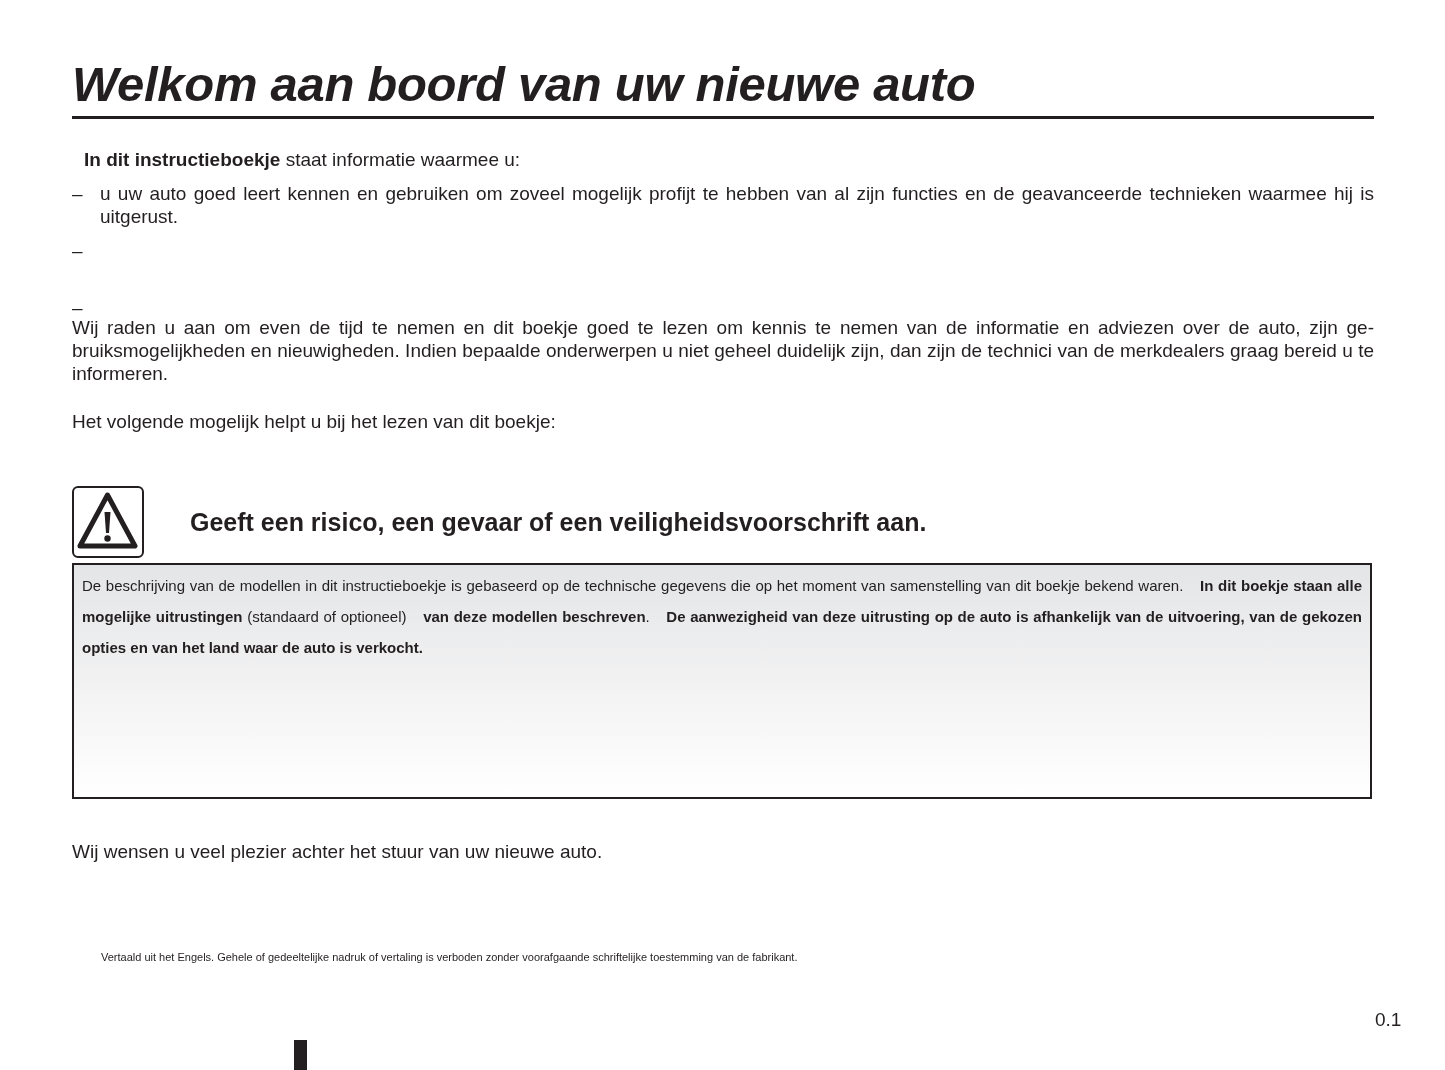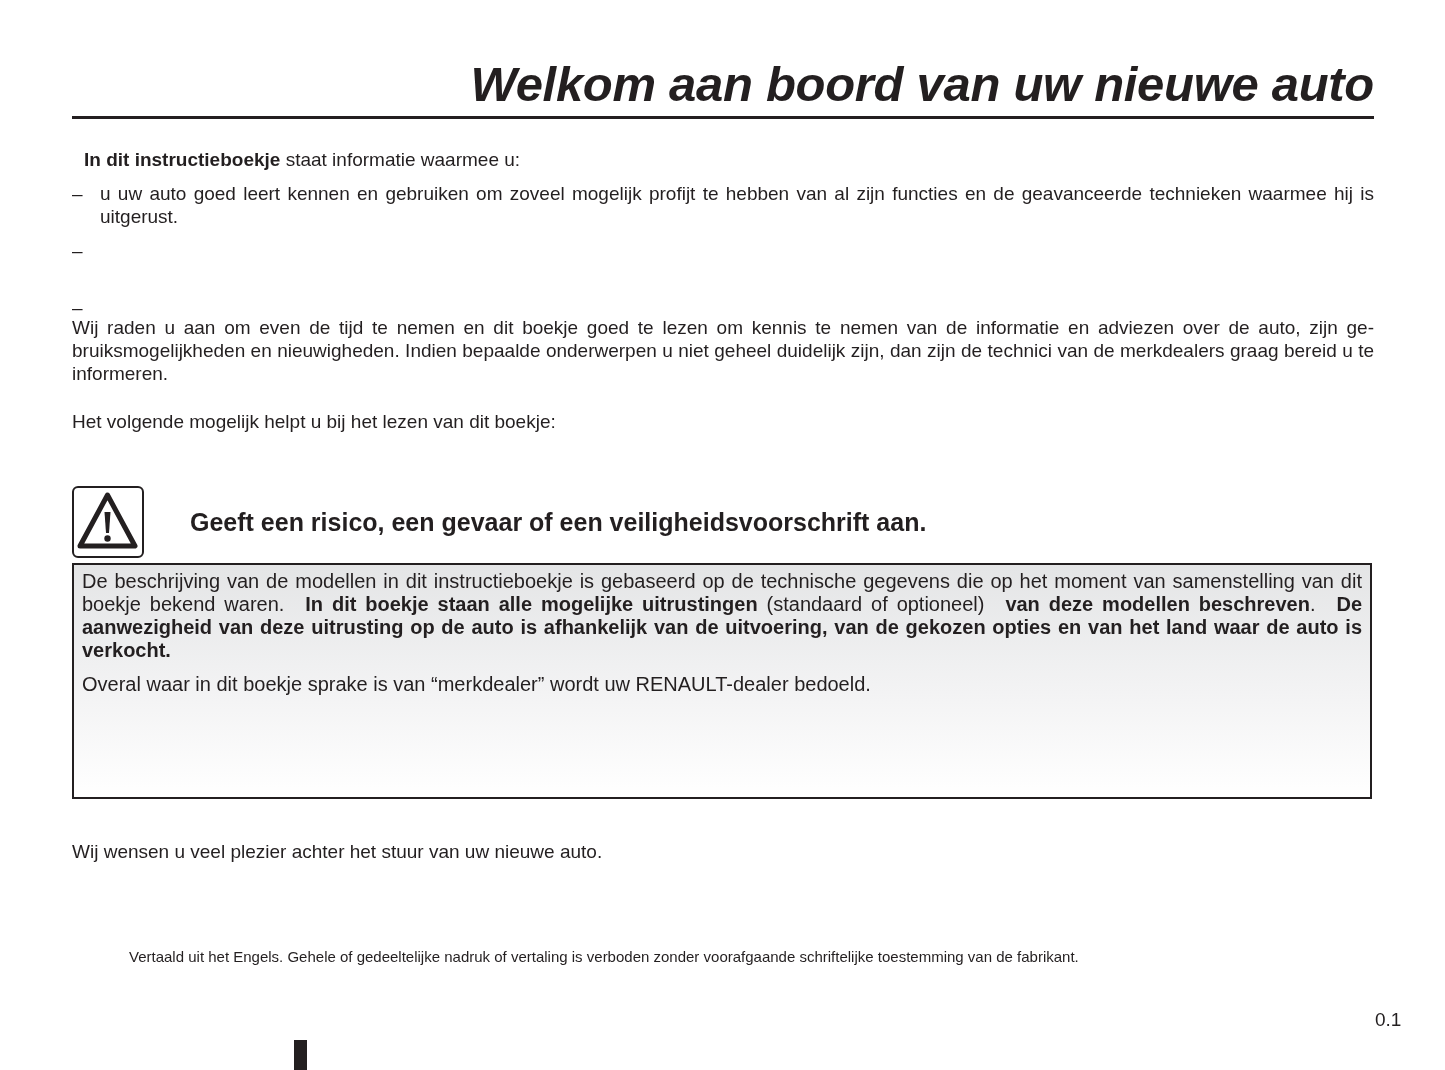--- a/index.html
+++ b/index.html
@@ -3,21 +3,21 @@
 <meta charset="utf-8">
 <style>
   html, body { margin: 0; padding: 0; }
   body {
     width: 1445px; height: 1070px; position: relative; overflow: hidden;
     background: #ffffff; color: #231f20;
     font-family: "Liberation Sans", sans-serif;
   }
   .title {
     position: absolute; left: 72px; top: 52px; width: 1302px;
-    text-align: right; font-size: 49px; font-weight: bold; font-style: italic;
+    text-align: left; font-size: 49px; font-weight: bold; font-style: italic;
     letter-spacing: -0.3px; line-height: 64px; margin: 0;
   }
   .rule {
     position: absolute; left: 72px; top: 116px; width: 1302px; height: 3px;
     background: #231f20;
   }
   .body-text {
     position: absolute; left: 72px; width: 1302px;
     font-size: 19px; line-height: 23px; text-align: justify; margin: 0;
   }
@@ -37,24 +37,24 @@
     position: absolute; left: 190px; top: 511px; font-size: 25px;
     font-weight: bold; line-height: 23px;
   }
   .note-box {
     position: absolute; left: 72px; top: 563px; width: 1300px; height: 236px;
     border: 2px solid #231f20; box-sizing: border-box;
     background: linear-gradient(to bottom, #e4e5e6 0%, #f3f3f4 55%, #ffffff 100%);
     padding: 5px 8px 0 8px;
   }
   .note-box p {
-    margin: 0 0 11px 0; font-size: 20px; line-height: 23px; text-align: justify;
+    margin: 0 0 11px 0; font-size: 15px; line-height: 31px; text-align: justify;
   }
   .footer-note {
-    position: absolute; left: 101px; top: 948px; font-size: 15px; line-height: 18px; margin-left: 28px;
+    position: absolute; left: 101px; top: 948px; font-size: 11px; line-height: 18px;
   }
   .page-num {
     position: absolute; left: 1343px; top: 1008px; font-size: 19px; line-height: 23px; margin-left: 32px;
   }
   .marker {
     position: absolute; left: 294px; top: 1040px; width: 13px; height: 30px;
     background: #231f20;
   }
 </style>
 </head>
@@ -83,20 +83,19 @@
   <svg width="67" height="67" viewBox="0 0 67 67">
     <path d="M33.5 7 L61 58 L6 58 Z" fill="none" stroke="#231f20" stroke-width="5" stroke-linejoin="round"></path>
     <path d="M30.5 24 L36.5 24 L35 45 L32 45 Z" fill="#231f20"></path>
     <circle cx="33.5" cy="50.5" r="3.2" fill="#231f20"></circle>
   </svg>
 </div>
 <div class="warn-text">Geeft een risico, een gevaar of een veiligheidsvoorschrift aan.</div>
 
 <div class="note-box">
   <p><span>De beschrijving van de modellen in dit instructieboekje is gebaseerd op de technische gegevens die op het moment van samenstelling van dit boekje bekend waren. </span><b>In dit boekje staan alle mogelijke uitrustingen</b><span> (standaard of optioneel) </span><b>van deze modellen beschreven</b><span>. </span><b>De aanwe­zigheid van deze uitrusting op de auto is afhankelijk van de uitvoering, van de gekozen opties en van het land waar de auto is ver­kocht.</b></p>
-  <p>Overal waar in dit boekje sprake is van “merkdealer” wordt uw RENAULT-dealer bedoeld.</p>
 </div>
 
 <p class="body-text" style="top:840px">Wij wensen u veel plezier achter het stuur van uw nieuwe auto.</p>
 
 <div class="footer-note">Vertaald uit het Engels. Gehele of gedeeltelijke nadruk of vertaling is verboden zonder voorafgaande schriftelijke toestemming van de fabrikant.</div>
 <div class="page-num">0.1</div>
 <div class="marker"></div>
 
 </body></html>

